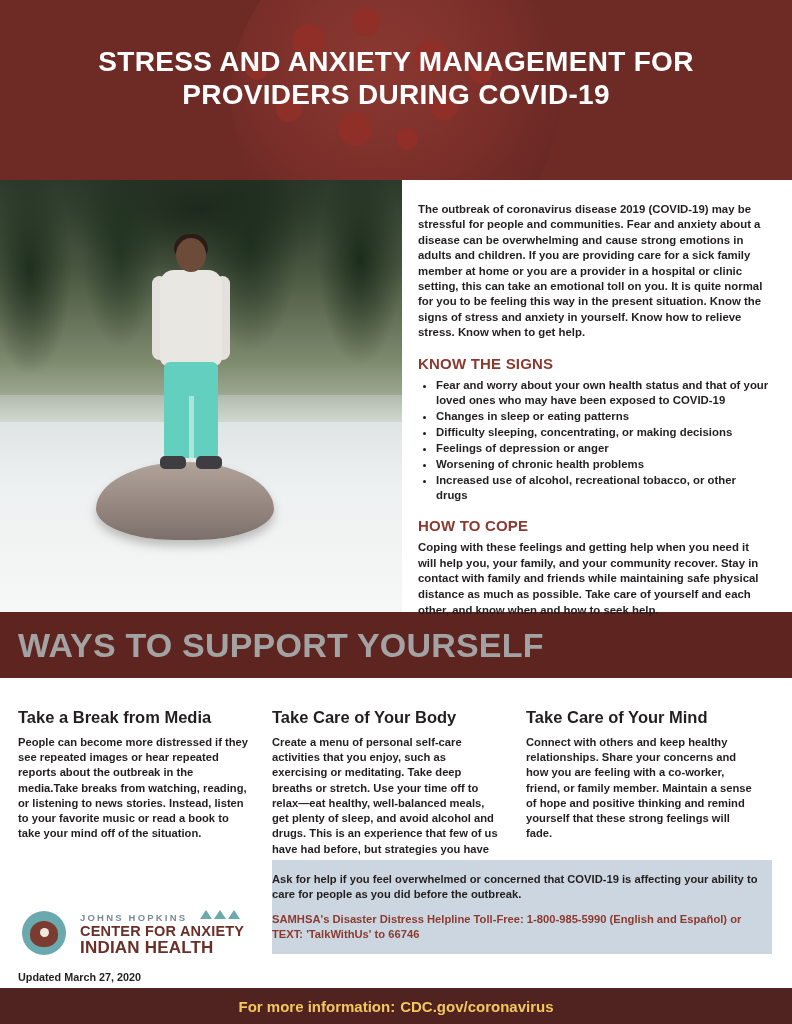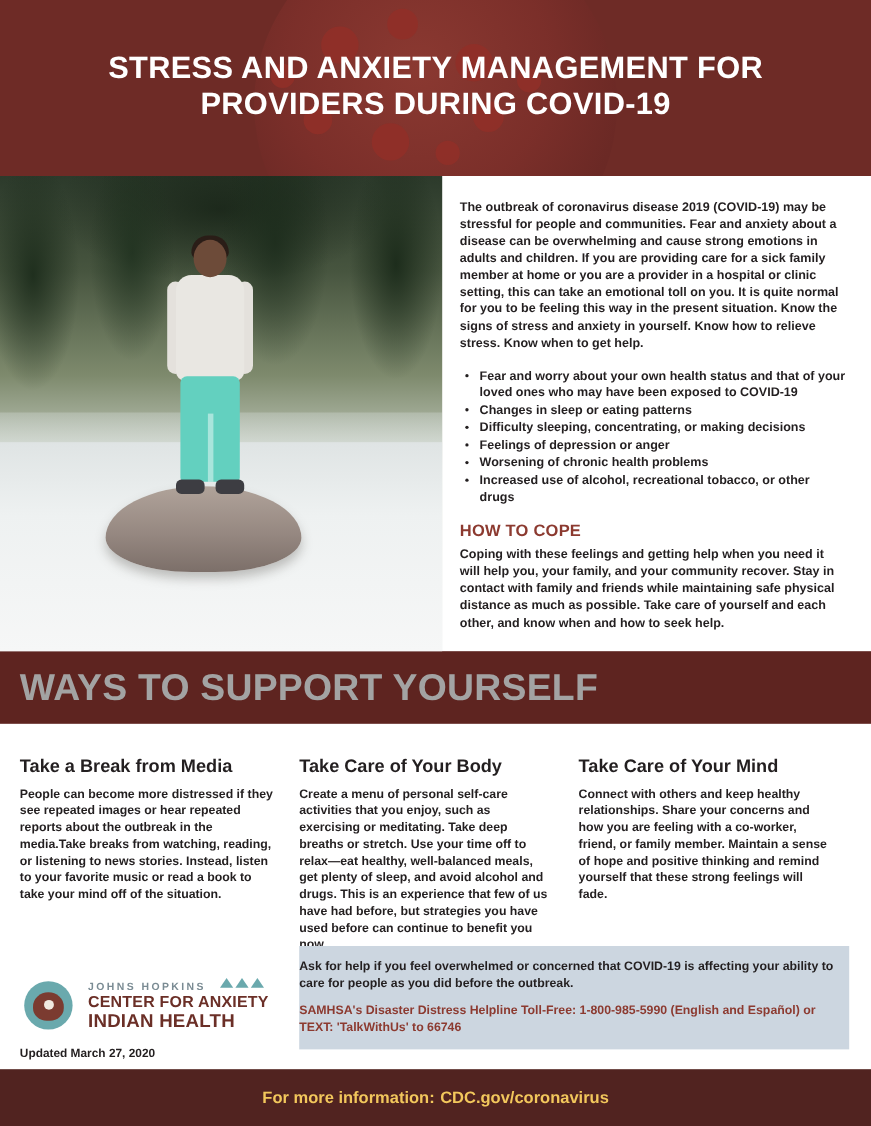--- a/index.html
+++ b/index.html
@@ -18,21 +18,21 @@
     position: relative;
     width: 792px;
     height: 1024px;
     box-sizing: border-box;
     background: #ffffff;
   }
 
   
   .header {
     position: relative;
-    height: 160px;
+    height: 180px;
     background: #6e2b26;
     overflow: hidden;
   }
   .header .virus {
     position: absolute;
     top: -70px;
     left: 50%;
     transform: translateX(-50%);
     width: 330px;
     height: 330px;
@@ -351,21 +351,21 @@
     font-weight: bold;
     line-height: 1.34;
     margin: 0;
     color: #8c3a30;
   }
 
   
   .bottom-bar {
     position: absolute;
     left: 0; right: 0; bottom: 0;
-    height: 52px;
+    height: 36px;
     background: #512320;
     color: #f2c75c;
     display: flex;
     align-items: center;
     justify-content: center;
     font-size: 15px;
     font-weight: bold;
   }
   .bottom-bar .url { margin-left: 5px; }
 </style>
@@ -403,20 +403,21 @@
         <div class="shoe-l"></div>
         <div class="shoe-r"></div>
         <div class="hair"></div>
         <div class="head"></div>
       </div>
     </div>
 
     <div class="intro-col">
       <p class="intro-p">The outbreak of coronavirus disease 2019 (COVID-19) may be stressful for people and communities. Fear and anxiety about a disease can be overwhelming and cause strong emotions in adults and children. If you are providing care for a sick family member at home or you are a provider in a hospital or clinic setting, this can take an emotional toll on you. It is quite normal for you to be feeling this way in the present situation. Know the signs of stress and anxiety in yourself. Know how to relieve stress. Know when to get help.</p>
 
+      <h2 class="sec-head">KNOW THE SIGNS</h2>
       <ul class="signs">
         <li>Fear and worry about your own health status and that of your loved ones who may have been exposed to COVID-19</li>
         <li>Changes in sleep or eating patterns</li>
         <li>Difficulty sleeping, concentrating, or making decisions</li>
         <li>Feelings of depression or anger</li>
         <li>Worsening of chronic health problems</li>
         <li>Increased use of alcohol, recreational tobacco, or other drugs</li>
       </ul>
 
       <h2 class="sec-head">HOW TO COPE</h2>

